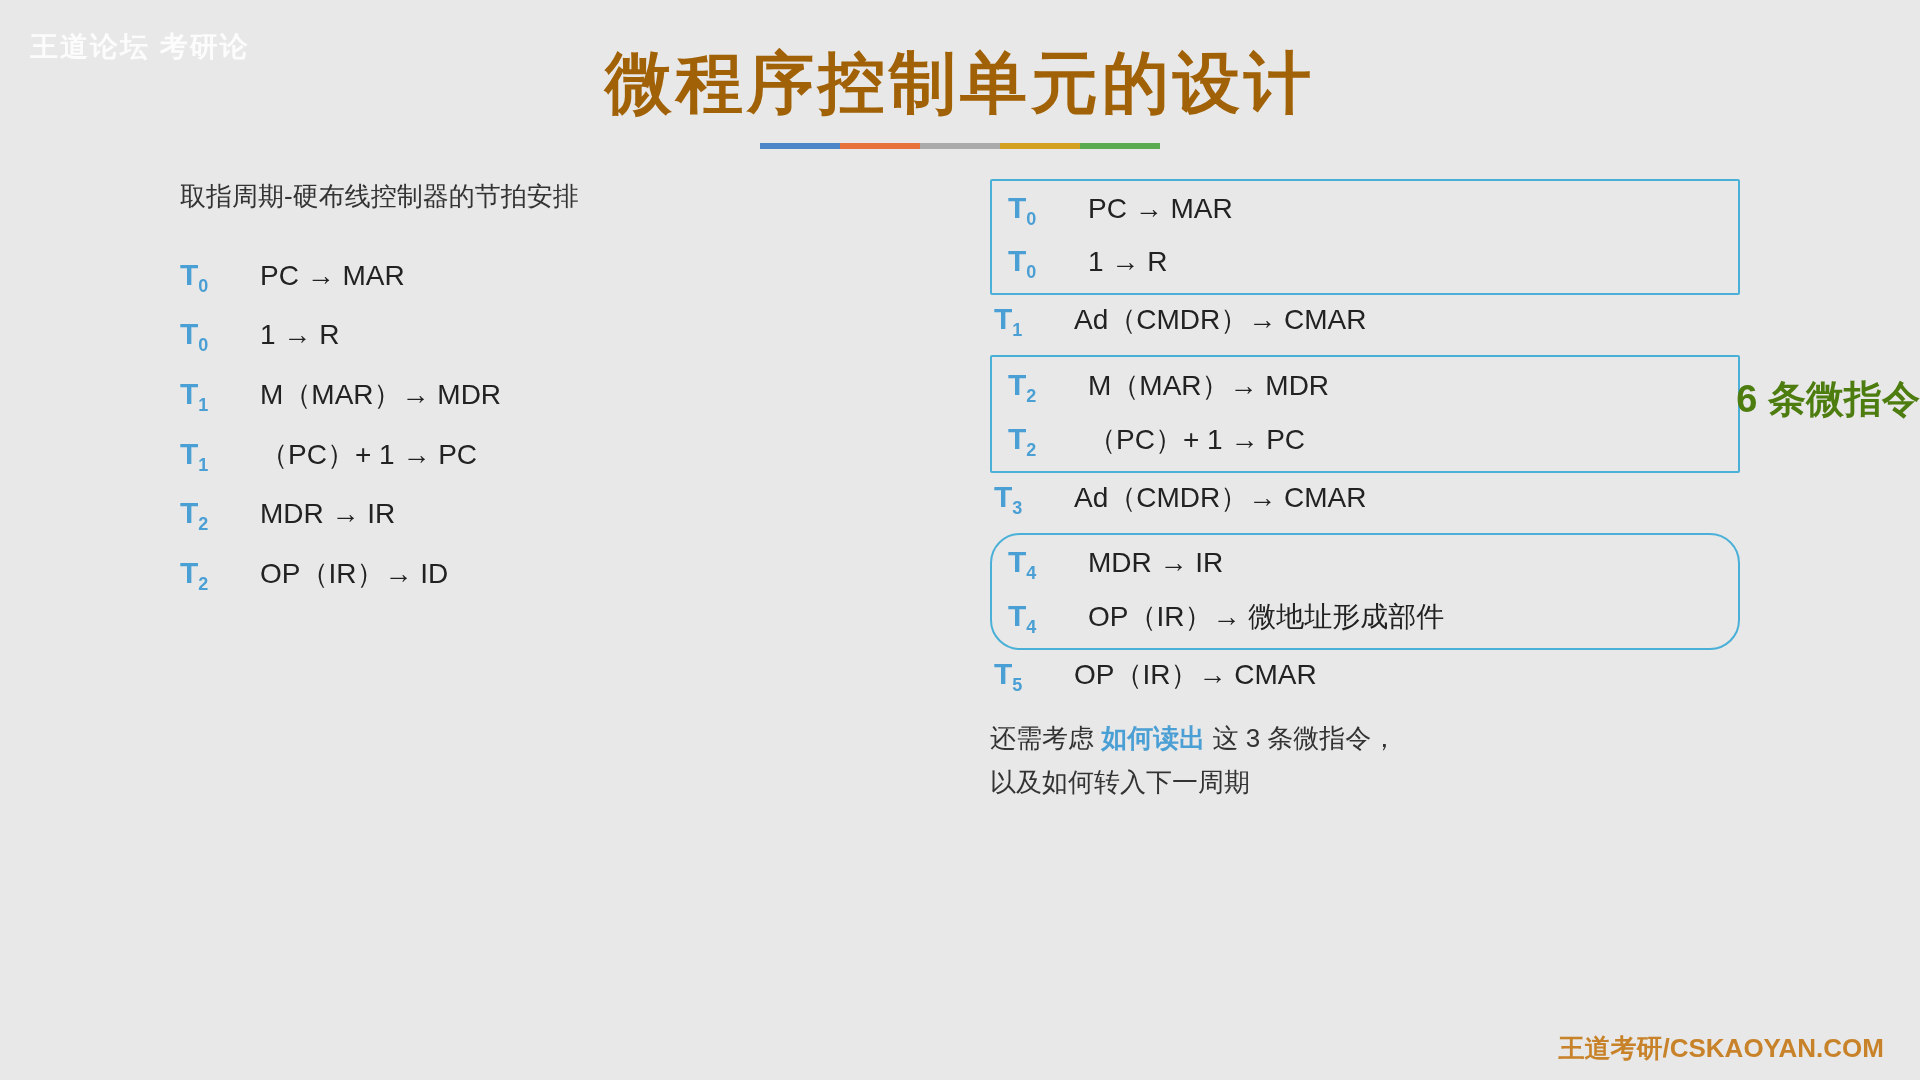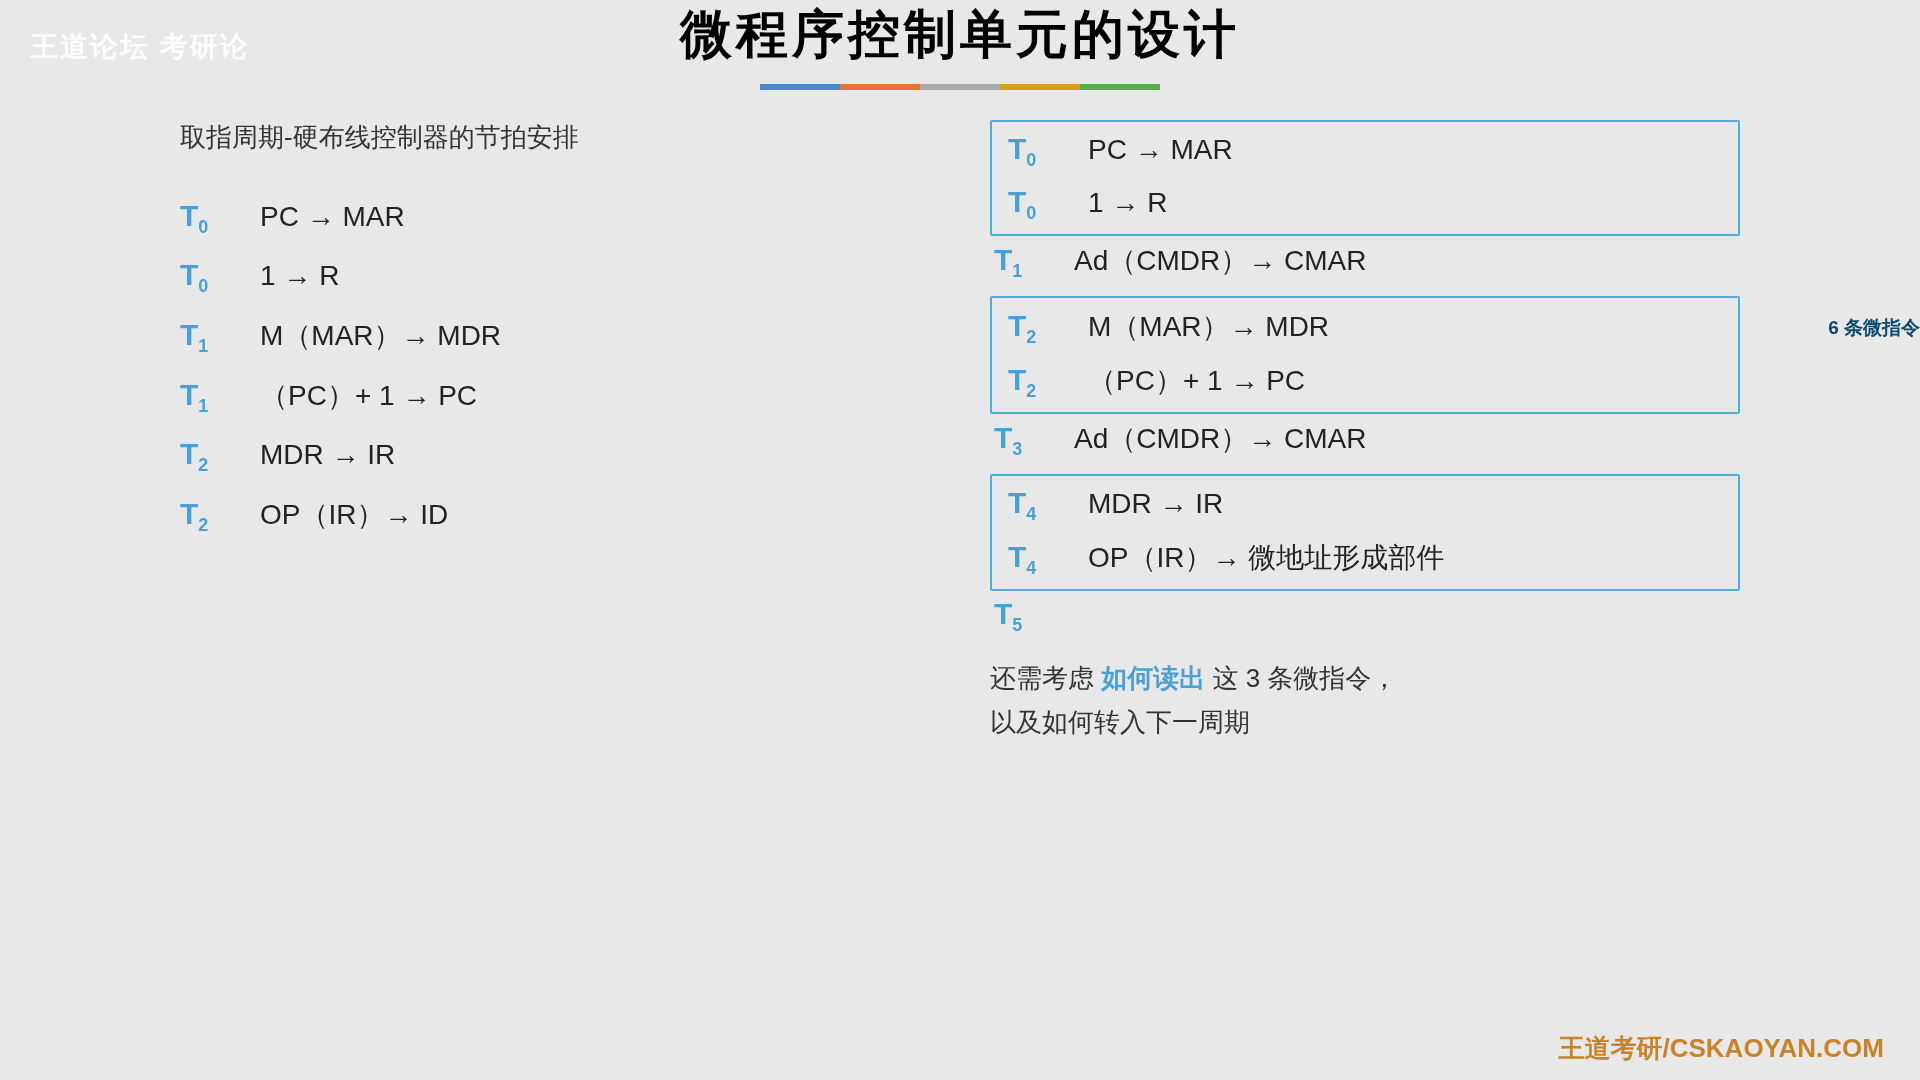--- a/index.html
+++ b/index.html
@@ -19,23 +19,24 @@
       left: 30px;
       color: rgba(255,255,255,0.85);
       font-size: 28px;
       font-weight: bold;
       letter-spacing: 2px;
     }
 
     
     .title {
       text-align: center;
-      color: #000000;
-      font-size: 52px;
-      font-weight: bold;
+      color: #a16207;
+      font-size: 67px;
+      font-weight: bold;
+      padding-top: 38px;
       letter-spacing: 4px;
     }
 
     
     .color-bar {
       display: flex;
       justify-content: center;
       gap: 0;
       margin-top: 14px;
       margin-bottom: 30px;
@@ -209,36 +210,37 @@
         <span class="t-label">T<sub>2</sub></span>
         <span class="step-content">（PC）+ 1 → PC</span>
       </div>
     </div>
 
     <div class="no-box-row" style="margin-left:4px; margin-top:4px;">
       <span class="t-label">T<sub>3</sub></span>
       <span class="step-content">Ad（CMDR）→ CMAR</span>
     </div>
 
-    <div class="boxed-group" style="margin-top:4px;">
+    <div class="boxed-group" style="margin-top:4px;border-radius:30px;">
       <div class="right-step-row">
         <span class="t-label">T<sub>4</sub></span>
         <span class="step-content">MDR → IR</span>
       </div>
       <div class="right-step-row">
         <span class="t-label">T<sub>4</sub></span>
         <span class="step-content">OP（IR）→ 微地址形成部件</span>
       </div>
     </div>
 
     <div class="no-box-row" style="margin-left:4px; margin-top:4px;">
       <span class="t-label">T<sub>5</sub></span>
-    </div>
-
-    <div style="position:absolute; right:-180px; top:195px; color:#0c4a6e; font-size:19px; font-weight:bold; white-space:nowrap;">6 条微指令</div>
+      <span class="step-content">OP（IR）→ CMAR</span>
+    </div>
+
+    <div style="position:absolute; right:-180px; top:195px; color:#4d7c0f; font-size:38px; font-weight:bold; white-space:nowrap;">6 条微指令</div>
 
     <div class="note-text" style="margin-top:20px;">
       <span>还需考虑 </span><span class="note-highlight">如何读出</span><span> 这 3 条微指令，<br>以及如何转入下一周期</span>
     </div>
   </div>
 </div>
 
 <div class="bottom-watermark">王道考研/CSKAOYAN.COM</div>
 
 </body></html>

